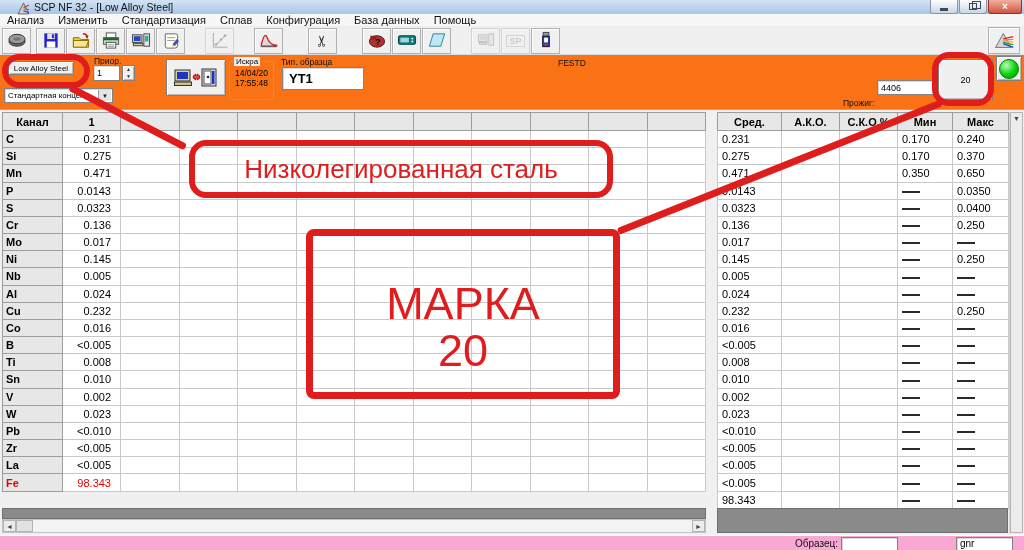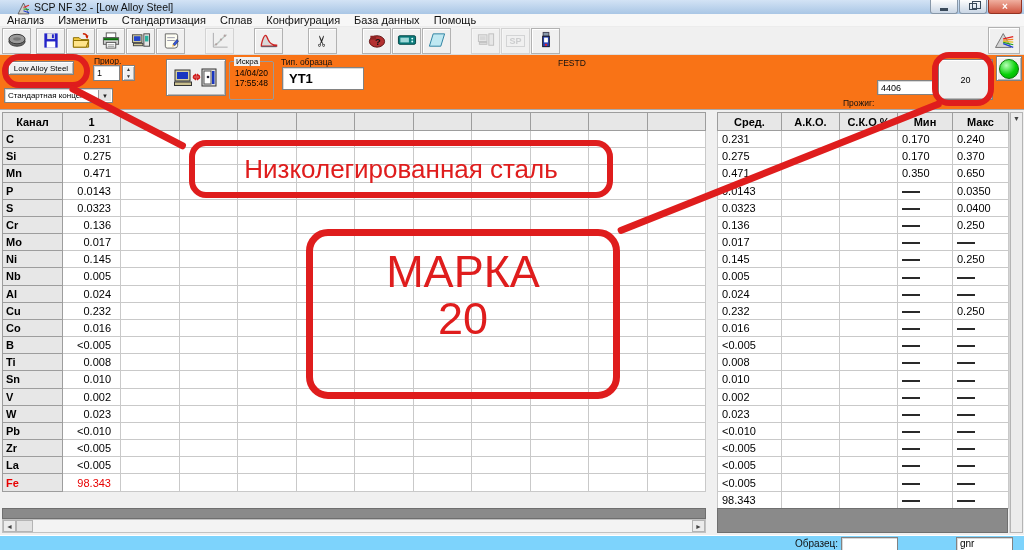--- a/index.html
+++ b/index.html
@@ -68,35 +68,35 @@
   .grid td.lval { text-align:left; padding-left:4px; }
   tr.fe-row td.el, tr.fe-row td.val { color:#e80000; }
   .dash { display:inline-block; width:18px; border-top:2px solid #2a2a2a; vertical-align:middle; }
   .band { position:absolute; background:#8a8a8a; border:1px solid #6f6f6f; }
   .hscroll { position:absolute; height:14px; background:#f3f3f3; border:1px solid #c2c2c2; display:flex; }
   .sbtn { width:13px; height:100%; background:#ececec; border:1px solid #b4b4b4; font-size:7px; line-height:11px; text-align:center; color:#444; flex:none; }
   .sthumb { width:17px; height:100%; background:#e2e2e2; border:1px solid #b4b4b4; flex:none; }
   .vstrip { position:absolute; left:1009px; top:0; width:14px; height:421px; background:#f2f2f2; border-left:1px solid #d5d5d5; }
 
   
-  .statusbar { position:absolute; left:0; top:535px; width:1024px; height:15px; background:#7dd3fc; border-top:1px solid #ffffff; }
+  .statusbar { position:absolute; left:0; top:535px; width:1024px; height:15px; background:#f9a8d4; border-top:1px solid #ffffff; }
   .statusbar .slbl { position:absolute; font-size:10px; top:2px; color:#111; }
   .sfield { position:absolute; top:1px; width:57px; height:16px; font-size:10px; padding-left:3px; }
 
   
   .anno { position:absolute; z-index:60; pointer-events:none; }
   .a-ellipse { left:2px; top:54px; width:88px; height:34px; border:6px solid var(--red); border-radius:18px; }
   .a-line { height:7px; background:var(--red); transform-origin:0 50%; border-radius:3px; }
   .a-line1 { left:70px; top:84px; width:130px; transform:rotate(27.4deg); }
   .a-line2 { left:618px; top:228px; width:348px; transform:rotate(-21.7deg); }
   .a-box1 { left:182px; top:140px; width:424px; height:58px; border:6px solid var(--red); border-radius:17px;
             display:flex; align-items:center; justify-content:center; font-size:26px; color:var(--red);margin-left:7px; }
   .a-circle20 { left:932px; top:52px; width:62px; height:54px; border:6px solid var(--red); border-radius:17px; }
-  .a-box2 { left:306px; top:229px; width:314px; height:170px; border:7px solid var(--red); border-radius:22px;
-            display:flex; flex-direction:column; justify-content:flex-start; align-items:center;
+  .a-box2 { left:306px; top:229px; width:314px; height:170px; border:7px solid var(--red); border-radius:8px;
+            display:flex; flex-direction:column; justify-content:flex-end; align-items:center;
             padding:12px 0 18px; font-size:45px; color:var(--red); line-height:1.05; }
 </style>
 </head>
 <body>
 
 <div class="window">
 
   <div class="titlebar">
     <span class="app-icon">
       <svg viewBox="0 0 12 12">

